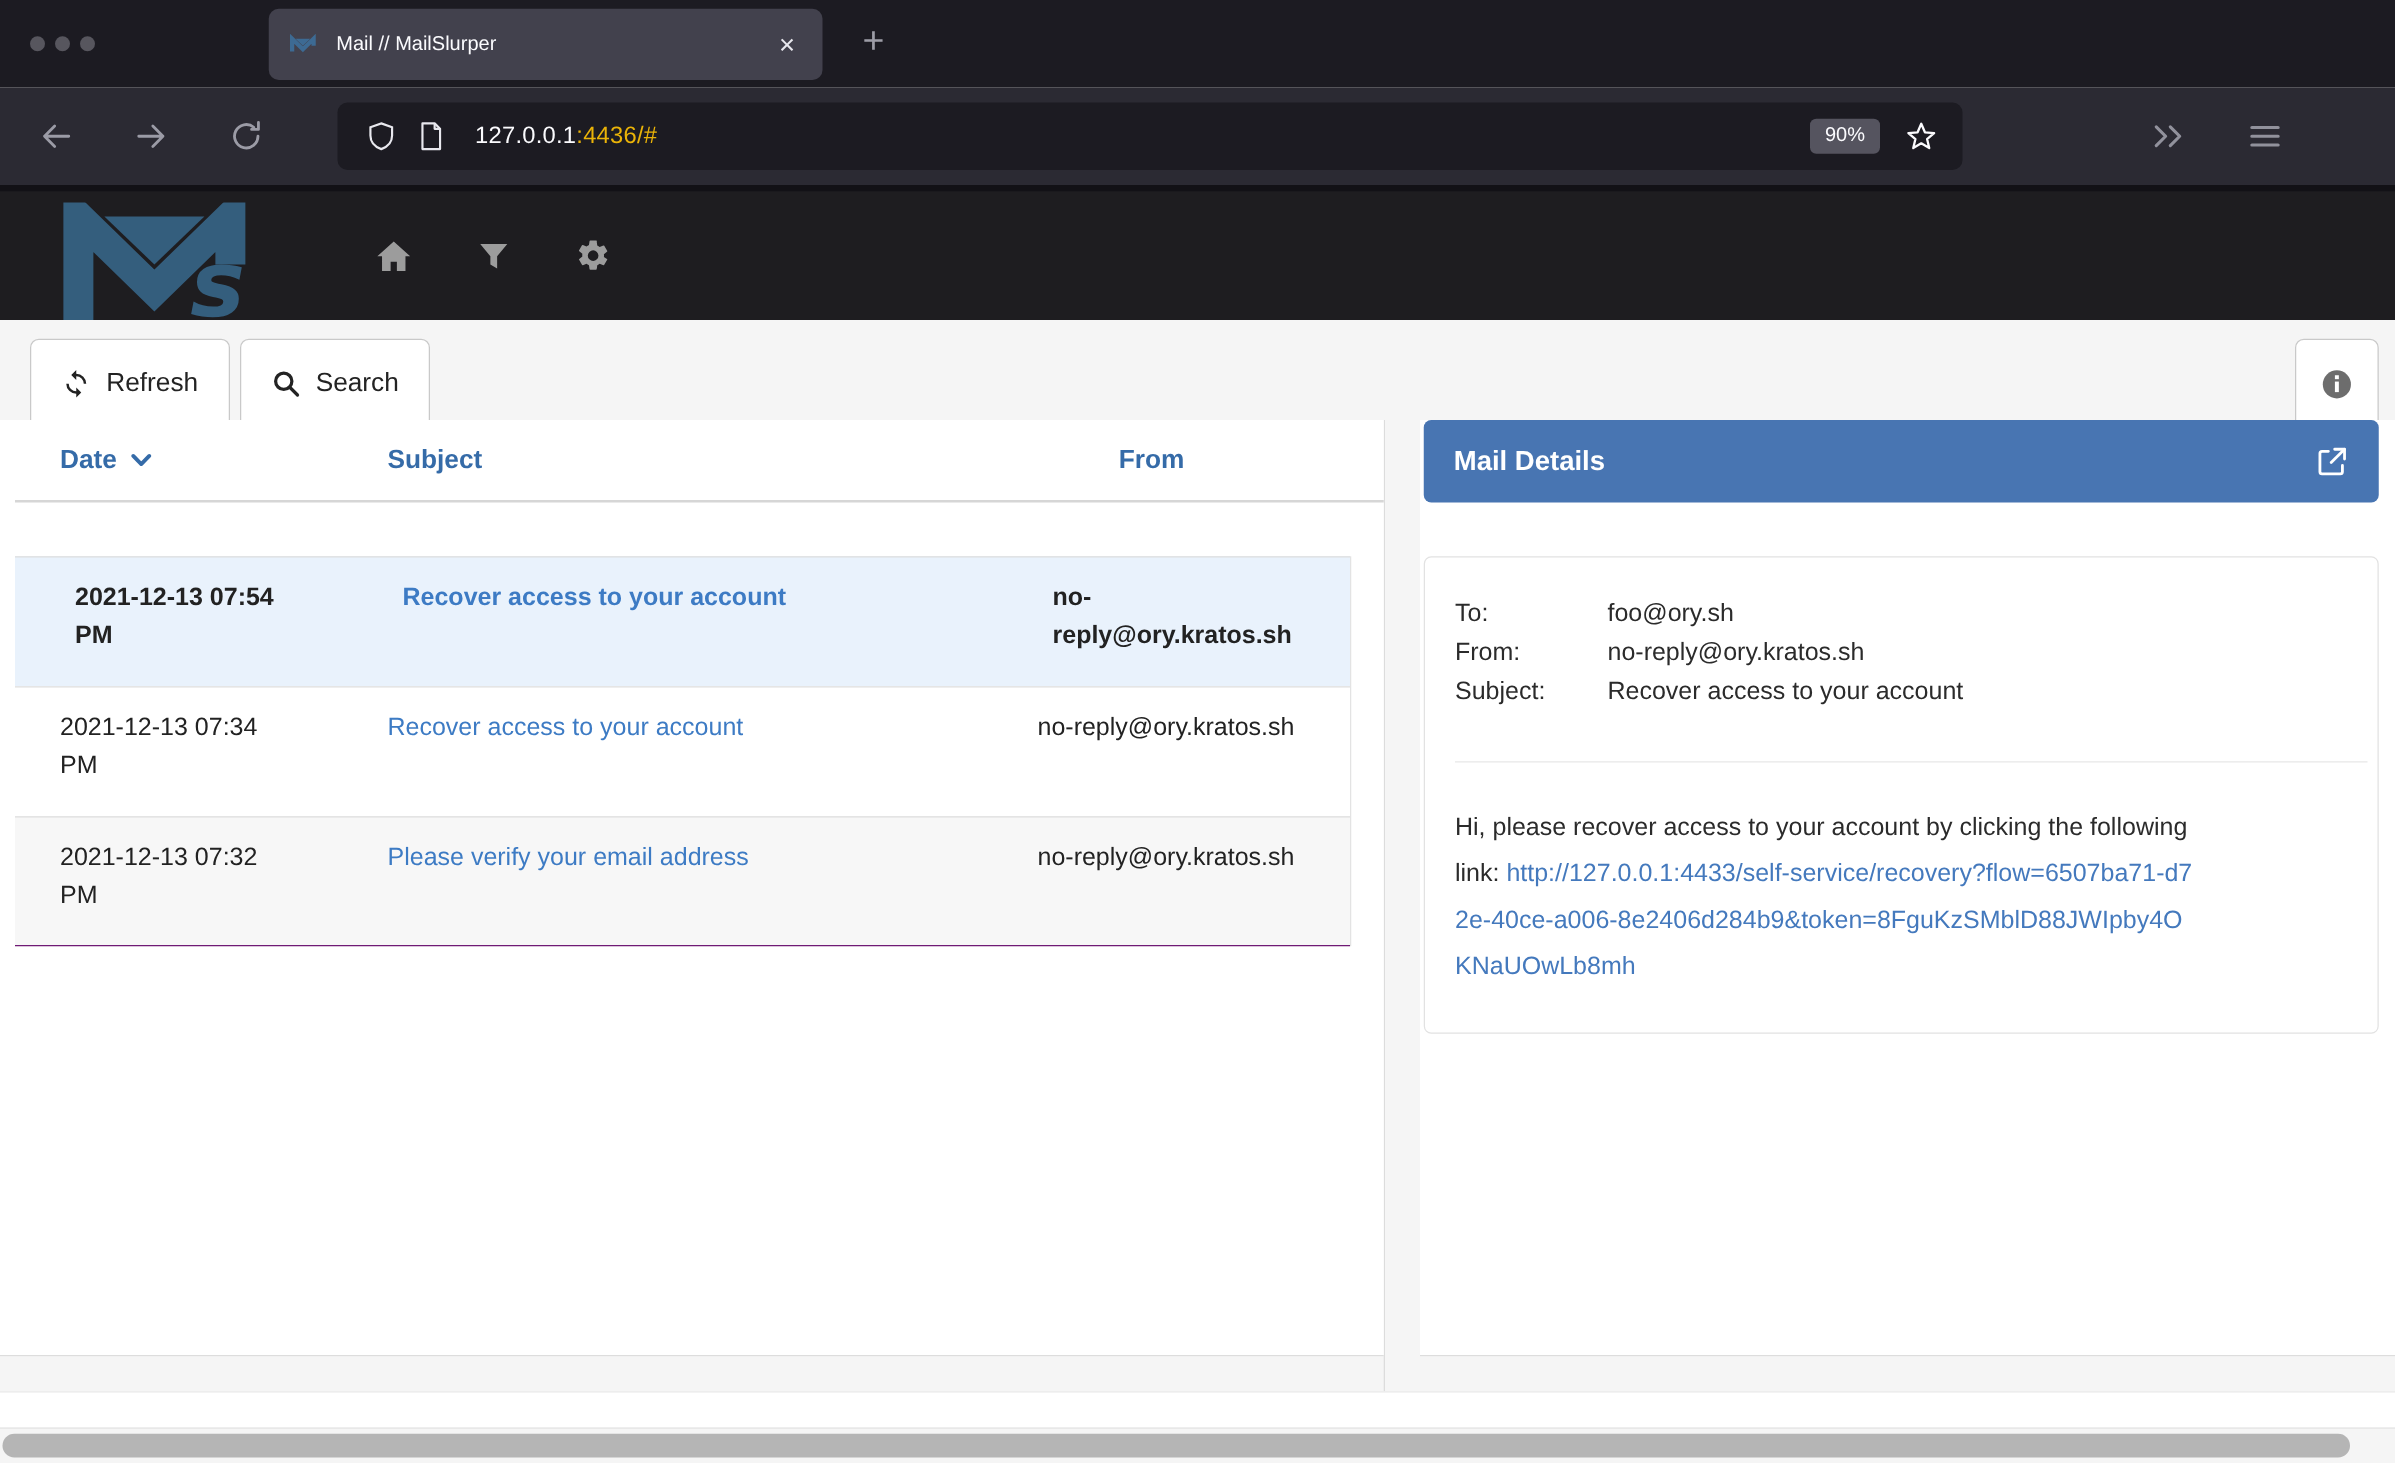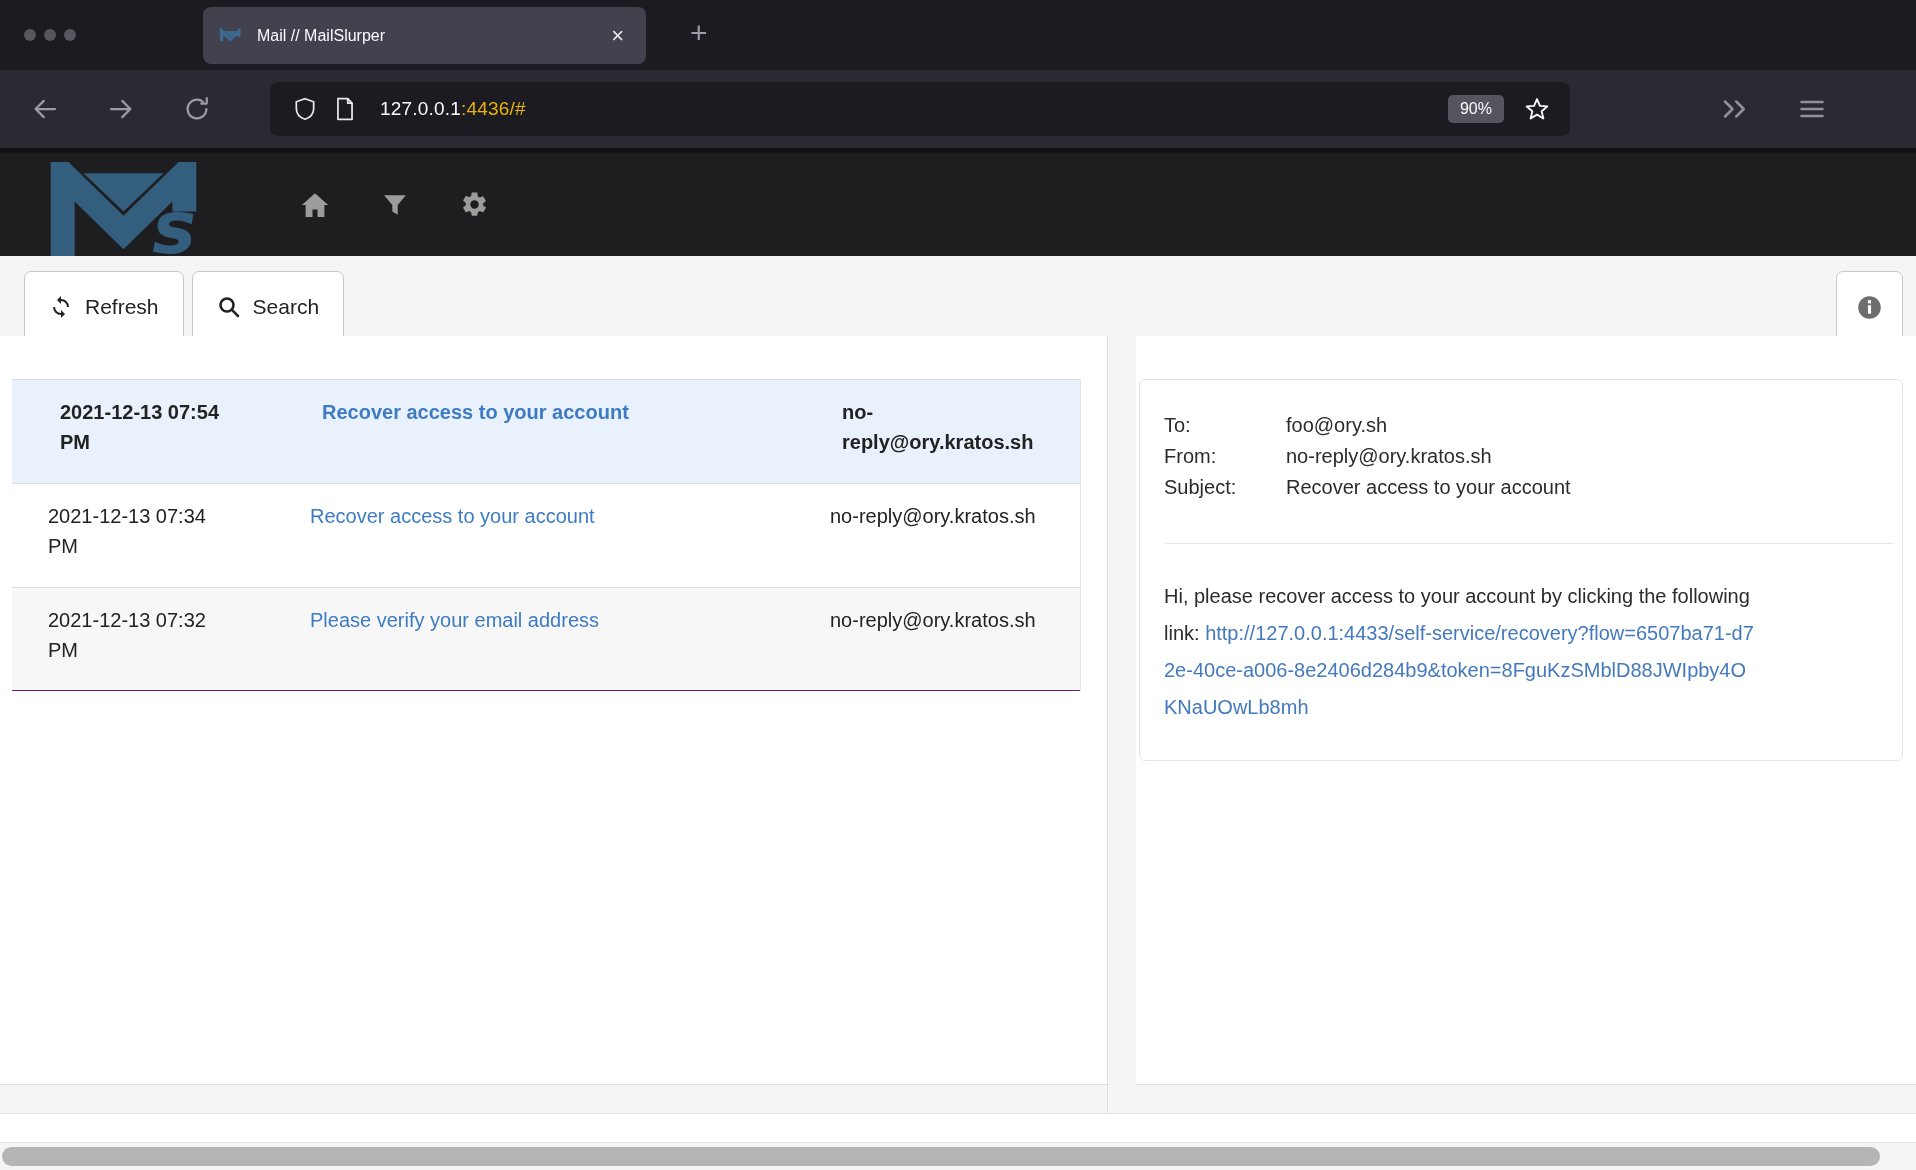--- a/index.html
+++ b/index.html
@@ -9,21 +9,21 @@
     font-family:"Liberation Sans","DejaVu Sans",sans-serif;
     background:#f5f5f5;
   }
   .screen { width:1916px; height:1170px; display:flex; flex-direction:column; }
 
   
   .tabbar { height:70px; background:#1c1b22; display:flex; align-items:center; flex:none; position:relative; }
   .traffic-dots { display:flex; gap:8px; margin-left:24px; }
   .traffic-dots span { width:12px; height:12px; border-radius:50%; background:#57565e; }
   .tab {
-    position:absolute; left:203px; top:7px; width:443px; height:57px;
+    position:absolute; left:215px; top:7px; width:443px; height:57px;
     background:#42414d; border-radius:8px; display:flex; align-items:center;
     padding:0 16px; color:#fbfbfe;
   }
   .tab-favicon { width:26px; height:18px; margin-right:12px; flex:none; }
   .tab-title { font-size:16px; white-space:nowrap; overflow:hidden; }
   .tab-close { margin-left:auto; font-size:22px; color:#e9e9ef; line-height:1; padding:2px 6px; border-radius:4px; }
   .new-tab { position:absolute; left:690px; top:18px; font-size:30px; color:#9d9da7; line-height:1; font-weight:300; }
 
   
   .navbar { height:78px; background:#2b2a33; display:flex; align-items:center; flex:none; }
@@ -208,20 +208,30 @@
           <rect x="10.6" y="10" width="2.8" height="7.5" fill="#fff"></rect>
           <rect x="10.6" y="5.5" width="2.8" height="2.8" fill="#fff"></rect>
         </svg>
     </button>
   </div>
 
   <div class="content">
 
     <div class="list-pane">
       <div class="list-white">
+        <div class="list-header">
+          <span class="col-date">
+            <span>Date</span>
+            <svg class="caret" viewBox="0 0 24 24" fill="none" stroke="currentColor" stroke-width="3.4" stroke-linecap="round" stroke-linejoin="round">
+                <path d="M5 8.5l7 7 7-7"></path>
+              </svg>
+          </span>
+          <span class="col-subject">Subject</span>
+          <span class="col-from">From</span>
+        </div>
         <div class="rows">
           <div class="mailrow selected">
             <span class="c-date">2021-12-13 07:54 PM</span>
             <span class="c-subj"><a href="#">Recover access to your account</a></span>
             <span class="c-from">no-reply@ory.kratos.sh</span>
           </div>
           <div class="mailrow">
             <span class="c-date">2021-12-13 07:34 PM</span>
             <span class="c-subj"><a href="#">Recover access to your account</a></span>
             <span class="c-from">no-reply@ory.kratos.sh</span>
@@ -230,20 +240,28 @@
             <span class="c-date">2021-12-13 07:32 PM</span>
             <span class="c-subj"><a href="#">Please verify your email address</a></span>
             <span class="c-from">no-reply@ory.kratos.sh</span>
           </div>
         </div>
       </div>
     </div>
 
     <div class="details-pane">
       <div class="details-white">
+        <div class="details-header">
+          <span>Mail Details</span>
+          <svg class="ext-ic" viewBox="0 0 24 24" fill="none" stroke="currentColor" stroke-width="2" stroke-linecap="round" stroke-linejoin="round">
+              <path d="M9.5 4.5H5a1.5 1.5 0 0 0-1.5 1.5v13A1.5 1.5 0 0 0 5 20.5h13a1.5 1.5 0 0 0 1.5-1.5v-4.5"></path>
+              <path d="M14 3h7v7"></path>
+              <path d="M21 3l-9.5 9.5"></path>
+            </svg>
+        </div>
         <div class="details-card">
           <div class="field-row">
             <span class="field-label">To:</span>
             <span>foo@ory.sh</span>
           </div>
           <div class="field-row">
             <span class="field-label">From:</span>
             <span>no-reply@ory.kratos.sh</span>
           </div>
           <div class="field-row">

